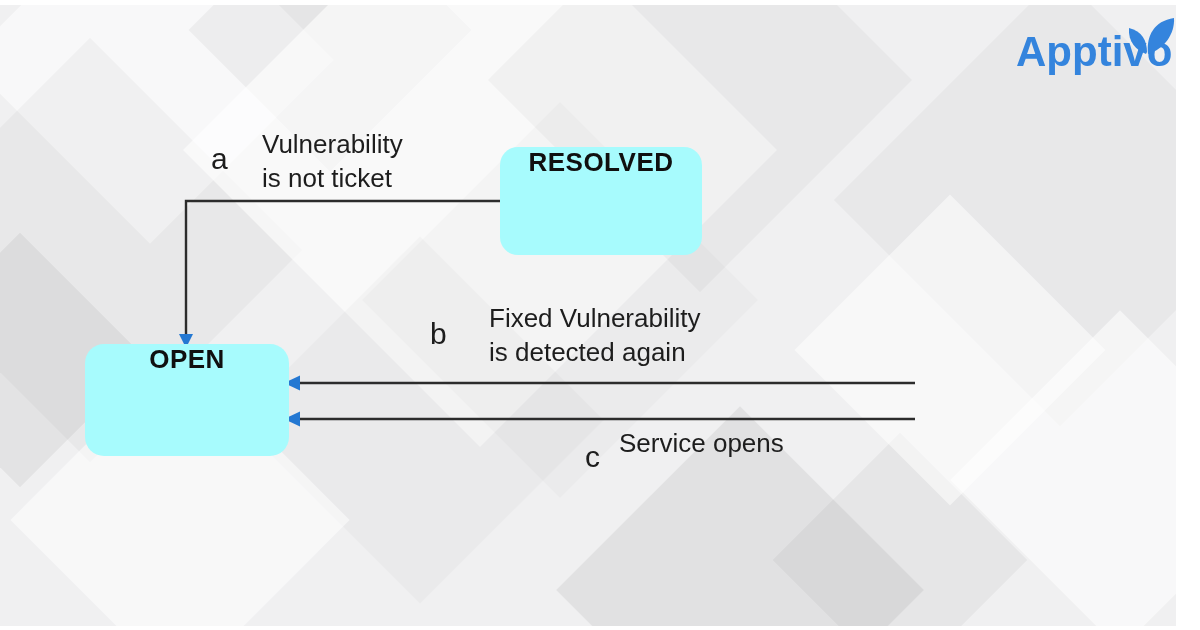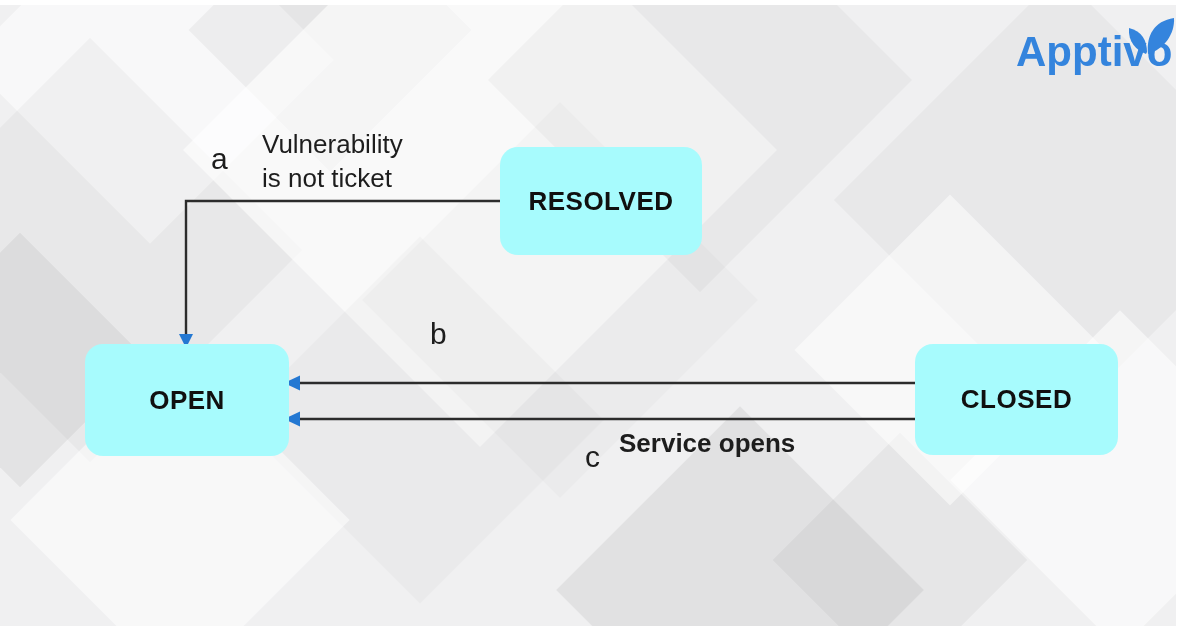--- a/index.html
+++ b/index.html
@@ -52,47 +52,47 @@
     stroke-width: 2.4;
     fill: none;
   }
   .connectors .head { fill: var(--arrowhead-color, #2478d2); }
 
   
   .node {
     position: absolute; z-index: 3;
     background: var(--node-fill, #a7fbfd);
     border-radius: 18px;
-    display: flex; align-items: center; justify-content: center;
+    display: flex; align-items: flex-start; justify-content: center;
     font-weight: 700; font-size: 26px; letter-spacing: 0.5px;
     color: #101010;
   }
   .node-resolved { left: 500px; top: 147px; width: 202px; height: 108px; }
-  .node-open     { left: 85px;  top: 344px; width: 204px; height: 112px; }
+  .node-open     { left: 85px;  top: 344px; width: 204px; height: 112px; border-radius: 19px; }
   .node-closed   { left: 915px; top: 344px; width: 203px; height: 111px; }
 
   
   .key {
     position: absolute; z-index: 3;
     font-size: 30px; font-weight: 500;
     color: var(--text-color, #1d1d1d);
     line-height: 34px;
   }
   .caption {
     position: absolute; z-index: 3;
     font-size: 26px; font-weight: 500;
     color: var(--text-color, #1d1d1d);
     line-height: 34px; white-space: nowrap;
   }
   .key-a { left: 211px; top: 142px; }
   .cap-a { left: 262px; top: 127px; }
   .key-b { left: 430px; top: 317px; }
   .cap-b { left: 489px; top: 301px; }
   .key-c { left: 585px; top: 440px; }
-  .cap-c { left: 619px; top: 426px; font-weight: bold; }
+  .cap-c { left: 619px; top: 426px; }
 </style>
 </head>
 <body>
 
 <div class="frame">
   <div class="canvas">
 
     <div class="pattern">
       <div class="diamond" style="left:20px;  top:-70px;  width:260px; height:260px; background:rgba(255,255,255,.55);"></div>
       <div class="diamond" style="left:230px; top:-70px;  width:200px; height:200px; background:rgba(0,0,0,.045);"></div>
@@ -130,31 +130,32 @@
       <line class="wire" x1="915" y1="419" x2="298" y2="419"></line>
       <polygon class="head" points="284,419 300,411.5 300,426.5"></polygon>
     </svg>
 
     <div class="node node-resolved">
       <span>RESOLVED</span>
     </div>
     <div class="node node-open">
       <span>OPEN</span>
     </div>
-    <div class="node node-closed">
-      <span>CLOSED</span>
-    </div>
 
     <div class="key key-a">a</div>
     <div class="caption cap-a">
       <div>Vulnerability</div>
       <div>is not ticket</div>
     </div>
 
     <div class="key key-b">b</div>
+    <div class="caption cap-b">
+      <div>Fixed Vulnerability</div>
+      <div>is detected again</div>
+    </div>
 
     <div class="key key-c">c</div>
     <div class="caption cap-c">
       <div>Service opens</div>
     </div>
 
   </div>
 </div>
 
 </body></html>

